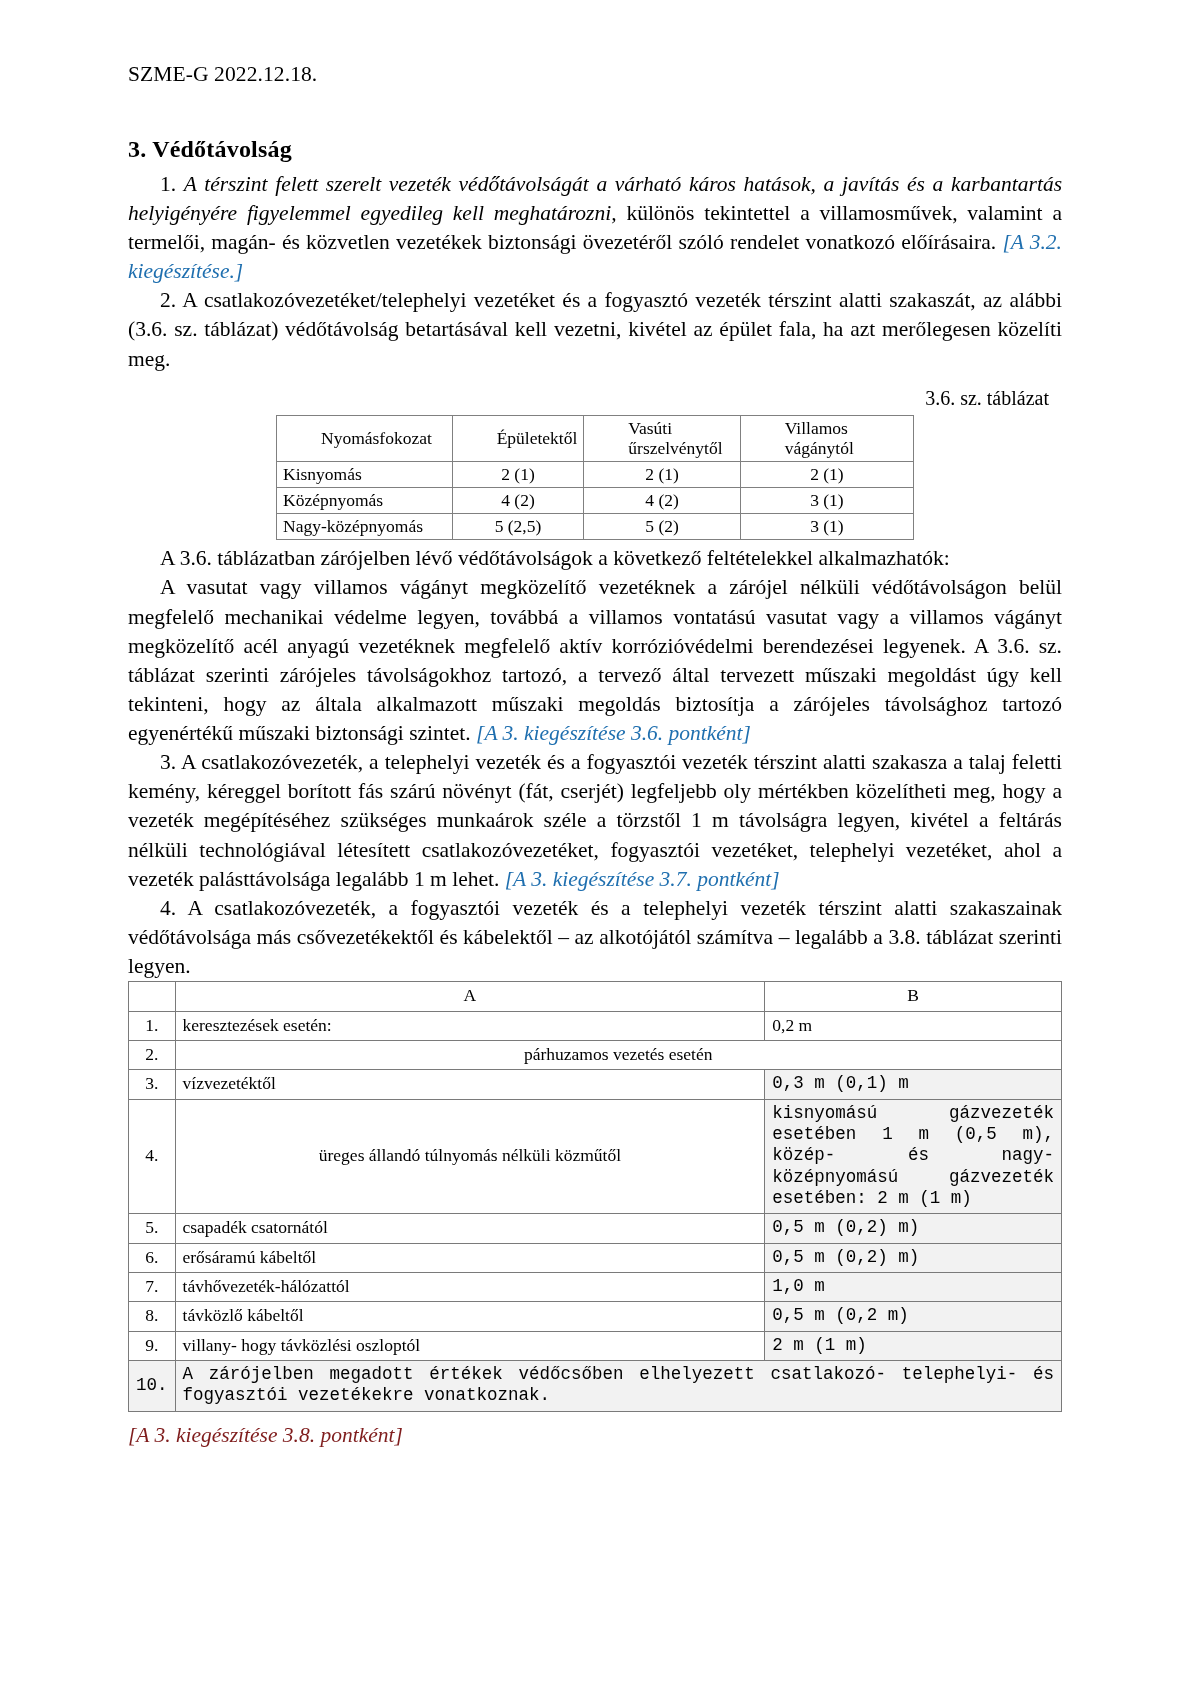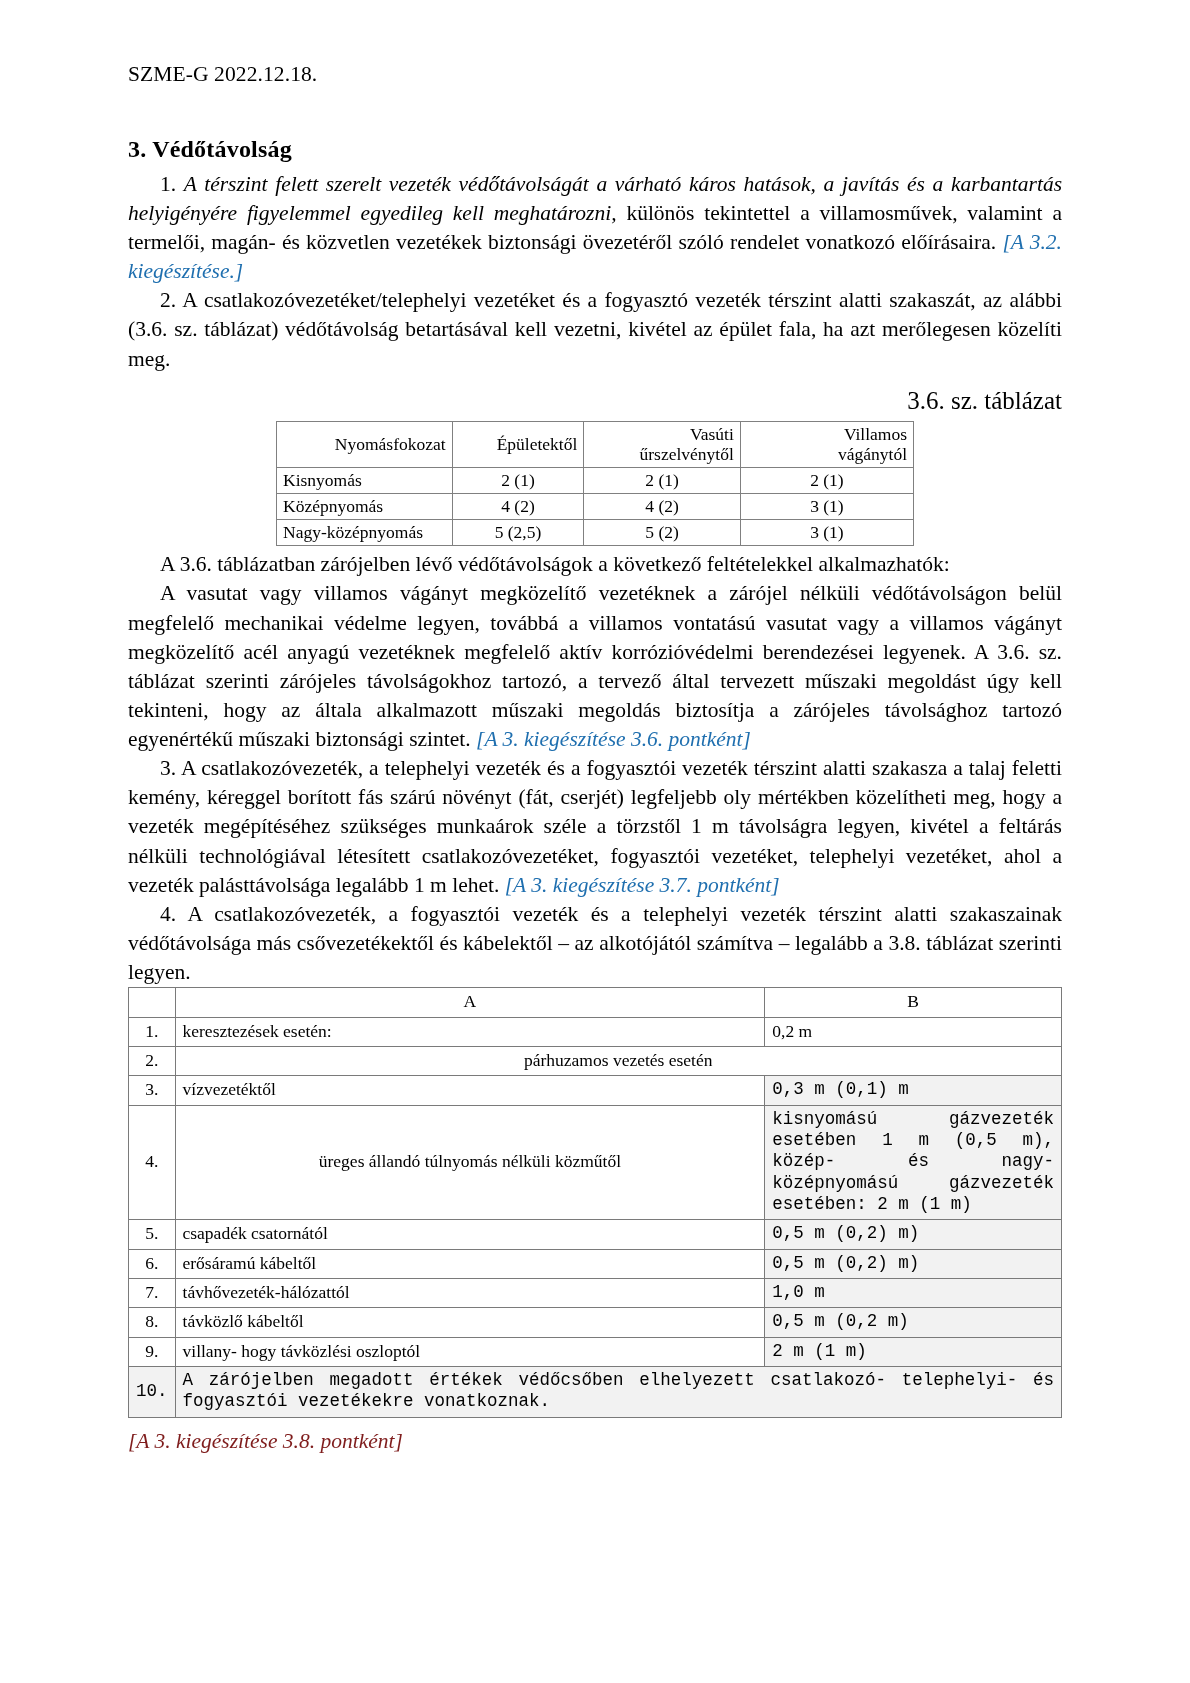--- a/index.html
+++ b/index.html
@@ -48,23 +48,23 @@
   p.indent {
     text-indent: 32px;
   }
   .ital { font-style: italic; }
   .ann {
     color: #1F6FAF;
     font-style: italic;
   }
 
   .tbl-caption {
-    font-size: 25px;
+    font-size: 20px;
     text-align: right;
-    margin: 12px 0 5px 0;
+    margin: 12px 13px 5px 0;
     line-height: 1.2;
   }
 
   
   .t36-wrap {
     display: flex;
     justify-content: center;
     margin: 0 0 4px 0;
   }
   table.t36 {
@@ -72,21 +72,21 @@
     width: 638px;
     font-size: 17.5px;
     line-height: 1.15;
   }
   table.t36 td, table.t36 th {
     border: 1px solid #808080;
     padding: 2px 6px 3px 6px;
     font-weight: normal;
   }
   table.t36 thead th {
-    text-align: right;
+    text-align: left;
     padding-left: 44px;
   }
   table.t36 tbody td.lbl {
     text-align: left;
   }
   table.t36 tbody td.val {
     text-align: center;
     margin-left: 12px;
   }
   .t36 col.c1 { width: 180px; }

